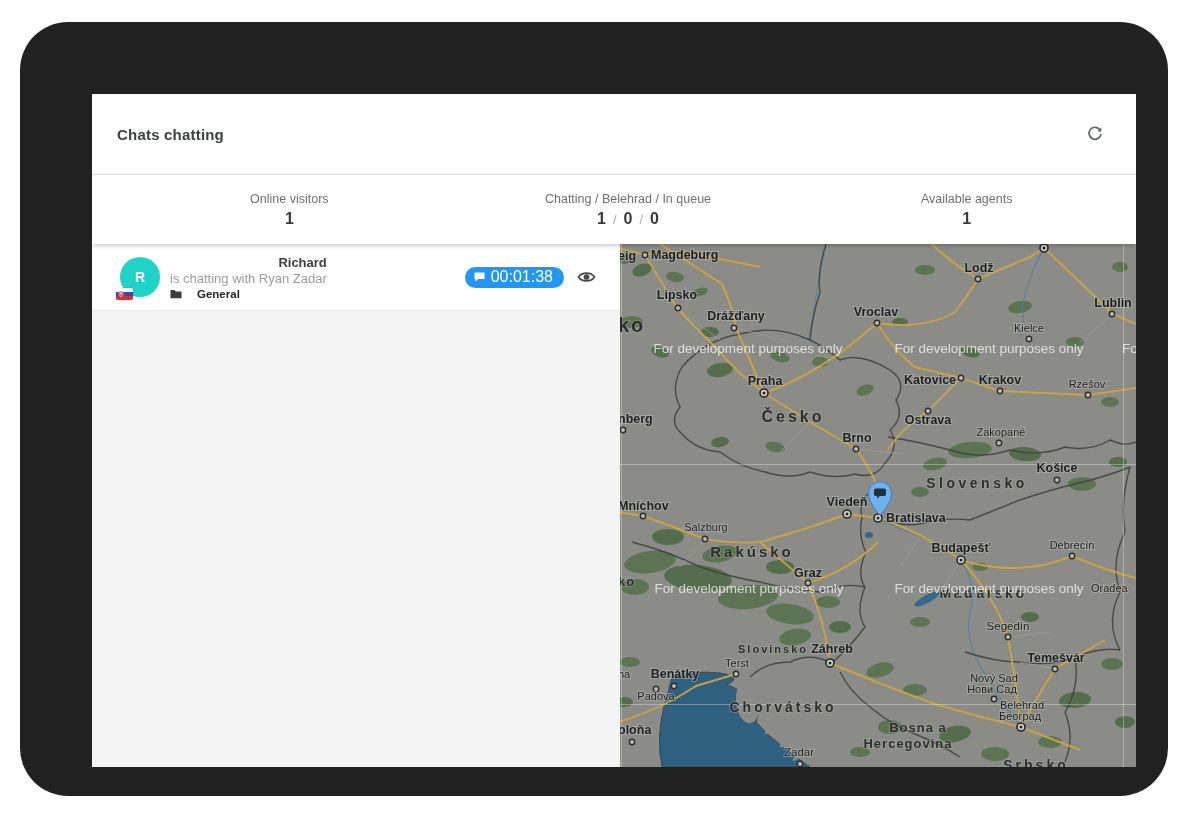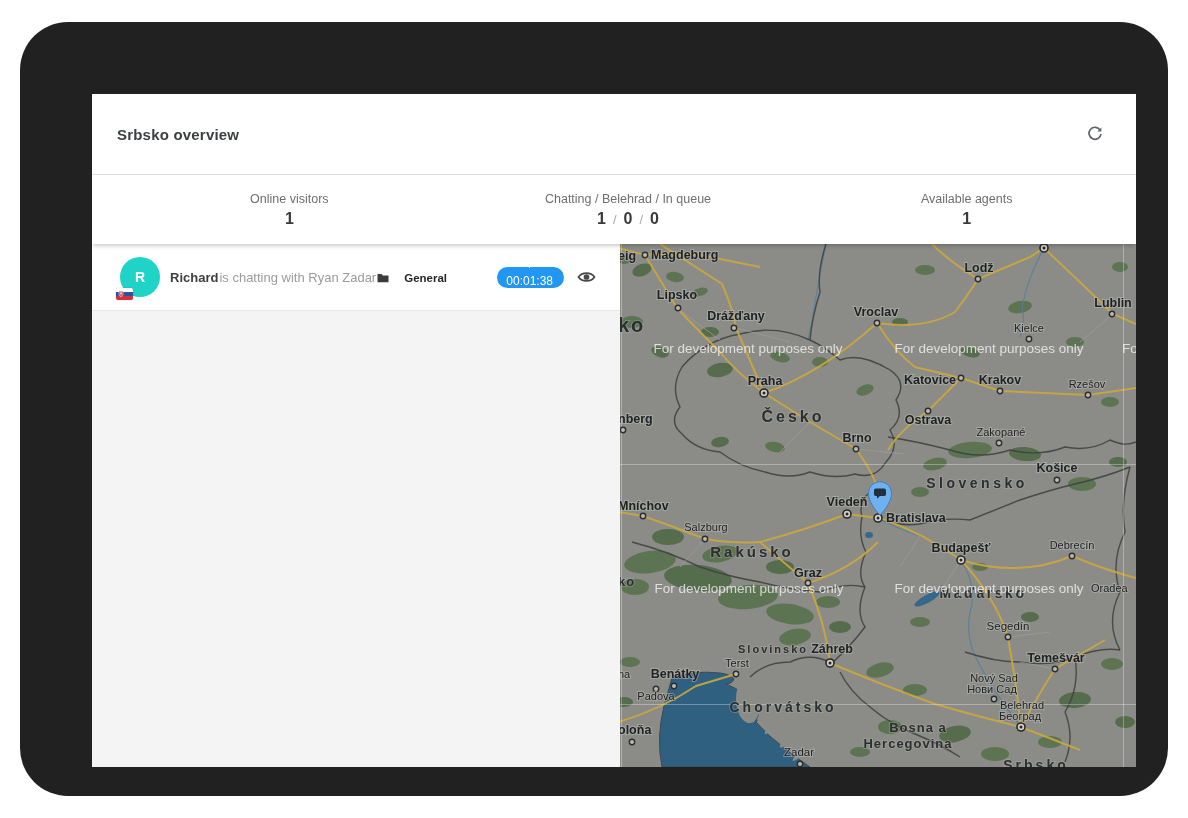--- a/index.html
+++ b/index.html
@@ -24,45 +24,45 @@
   
   .content{flex:1;display:flex;min-height:0;}
   .chat-panel{width:528px;min-width:528px;background:#f4f4f5;overflow:hidden;}
   .chat-row{height:66px;background:#fff;border-bottom:1px solid #e9e9e9;display:flex;
     align-items:center;padding:0 24px 0 28px;cursor:pointer;}
   .avatar-wrap{position:relative;width:40px;height:40px;margin-right:10px;flex:none;}
   .avatar{width:40px;height:40px;border-radius:50%;background:#1fd3c6;color:#fff;
     font-size:14px;font-weight:700;display:flex;align-items:center;justify-content:center;}
   .flag{position:absolute;left:-4px;bottom:-3px;width:17px;height:12px;border-radius:2px;
     overflow:hidden;box-shadow:0 0 1px rgba(0,0,0,.5);}
-  .chat-texts{display:flex;flex-direction:row;gap:1px;min-width:0;}
+  .chat-texts{display:flex;flex-direction:column;gap:1px;min-width:0;text-align:right;}
   .chat-name{font-size:13px;font-weight:700;color:#3f3f3f;}
   .chat-status{font-size:13px;color:#9b9b9b;}
   .chat-group{display:flex;align-items:center;gap:15px;margin-top:1px;}
   .chat-group span{font-size:11.5px;font-weight:700;color:#262626;}
   .chat-actions{margin-left:auto;display:flex;align-items:center;gap:13px;}
   .duration-badge{display:inline-flex;align-items:center;gap:6px;background:#2196f3;
-    color:#fff;border-radius:11px;height:21px;padding:0 11px 0 9px;font-size:12px;cursor:pointer;flex-direction:column;}
+    color:#fff;border-radius:11px;height:21px;padding:0 11px 0 9px;font-size:16px;cursor:pointer;}
   .eye-btn{background:none;border:none;padding:0;cursor:pointer;display:flex;}
   
   .map-panel{flex:1;position:relative;background:#f0abfc;cursor:grab;}
   .map-panel svg{display:block;width:516px;height:523px;}
   .city-label{fill:#202124;stroke:rgba(186,187,181,.55);stroke-width:2px;paint-order:stroke;}
   .country-label{fill:#2d2e30;font-weight:700;stroke:rgba(176,178,171,.4);stroke-width:2px;paint-order:stroke;}
   .map-watermark{fill:rgba(255,255,255,.72);font-size:13.5px;}
 </style>
 </head>
 <body>
 
 <div class="page">
   <div class="device-frame">
     <div class="screen">
 
       <header class="app-header">
-        <h1>Srbsko overview</h1>
+        <h1>Chats chatting</h1>
         <button class="refresh-btn">
           <svg width="18" height="18" viewBox="0 0 18 18">
             <path d="M14.2 5.2 A6 6 0 1 0 15 9" fill="none" stroke="#5f6368" stroke-width="1.7"></path>
             <path d="M15.4 2.4 L15.4 6.4 L11.4 6.4 Z" fill="#5f6368"></path>
           </svg>
         </button>
       </header>
 
       <div class="stats-bar">
         <div class="stat">

